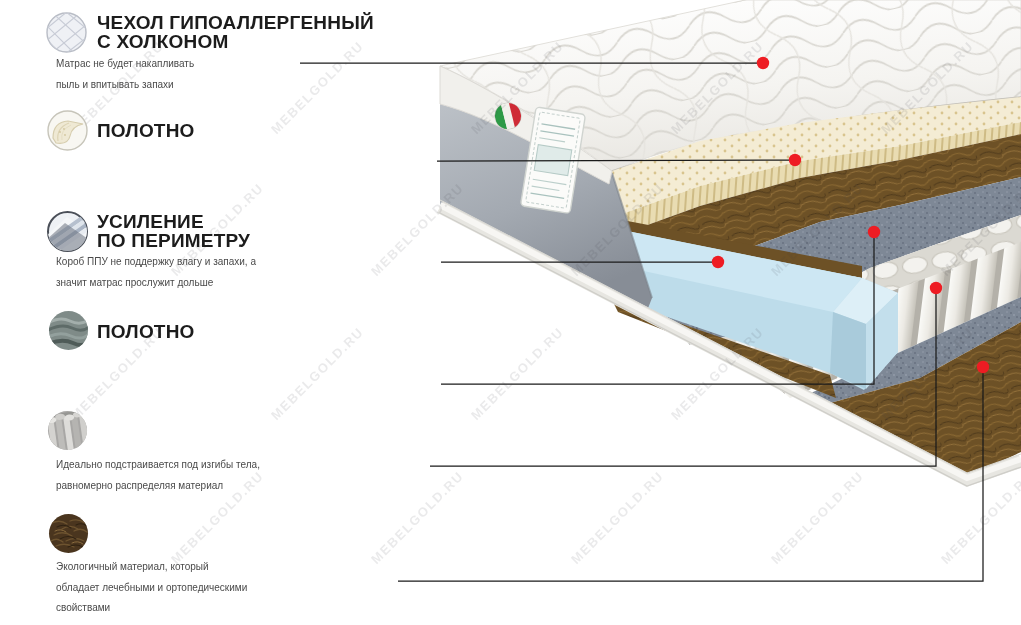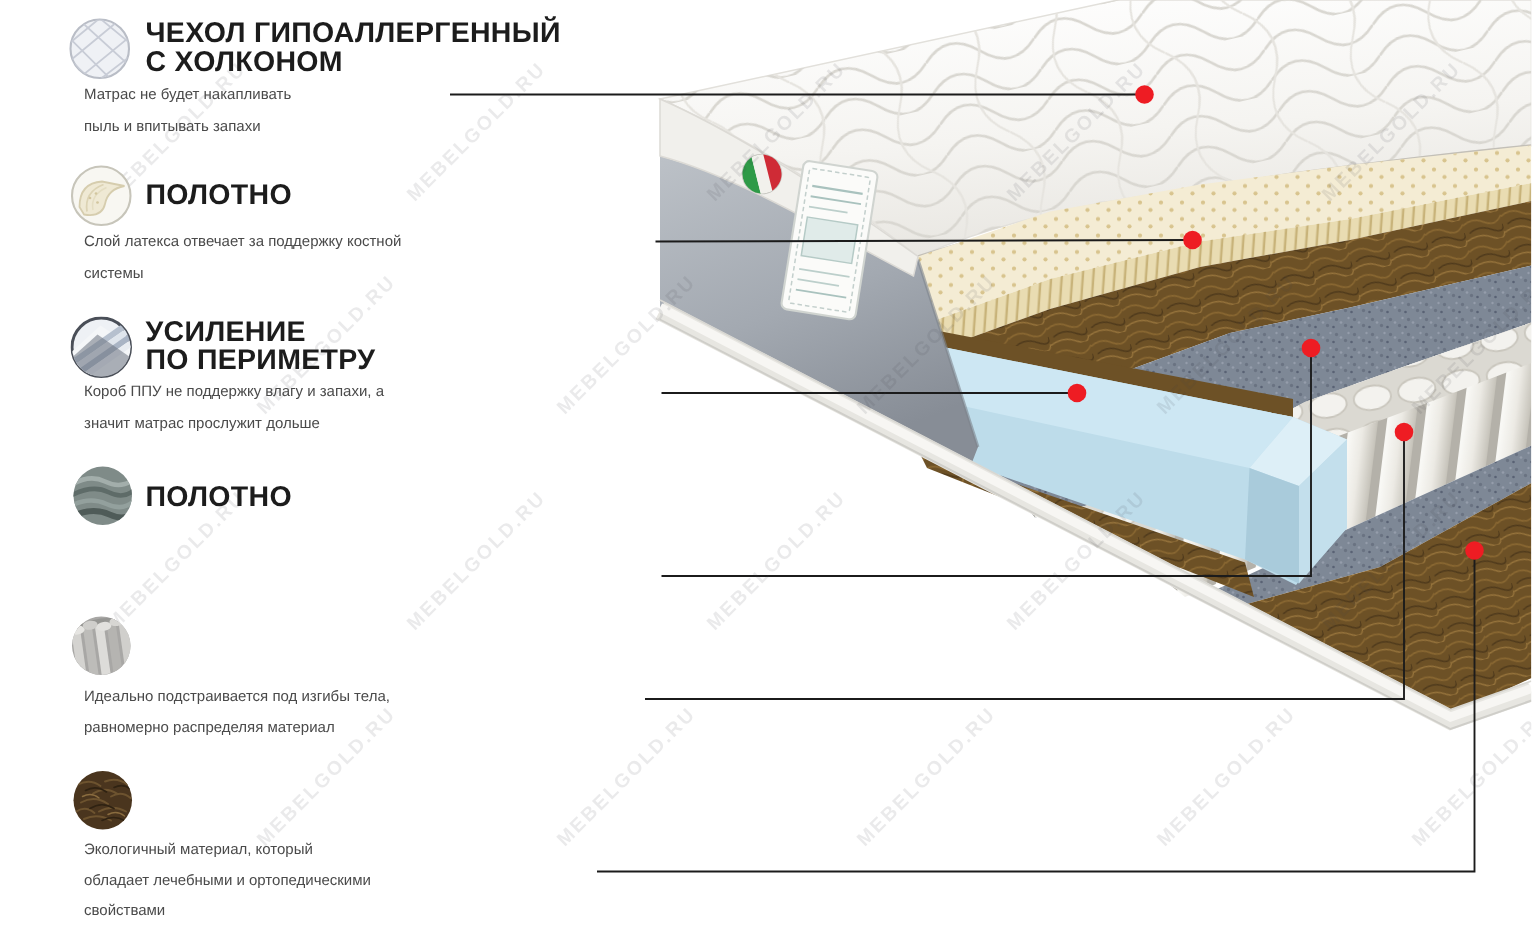--- a/index.html
+++ b/index.html
@@ -233,22 +233,20 @@
         <path d="M6,28 Q6,12 21,11 L36,14 Q25,16 23,26 Q21,35 9,33 Z" fill="#efe9d4" stroke="#d6cdae" stroke-width="1.2"></path>
         <path d="M11,31 Q9,18 22,13" fill="none" stroke="#dcd3b4" stroke-width="1.2"></path>
         <path d="M15,30 Q13,20 24,15" fill="none" stroke="#e4ddc2" stroke-width="1"></path>
         <circle cx="13" cy="22" r="0.9" fill="#d2c69e"></circle>
           <circle cx="18" cy="25" r="0.9" fill="#d2c69e"></circle>
           <circle cx="17" cy="19" r="0.9" fill="#d2c69e"></circle>
       </g>
     </svg>
   </span>
   <h3 class="ftitle t2">ПОЛОТНО</h3>
-  <p class="fbody b2">Слой латекса отвечает за поддержку костной
-системы</p>
 
   <span class="ficon i3">
     <svg viewBox="0 0 41 41" width="41" height="41">
       <defs>
           <clipPath id="c3">
             <circle cx="20.5" cy="20.5" r="19.5"></circle>
           </clipPath>
         </defs>
       <circle cx="20.5" cy="20.5" r="19.5" fill="#eef1f5" stroke="#4a4f58" stroke-width="2"></circle>
       <g clip-path="url(#c3)">

